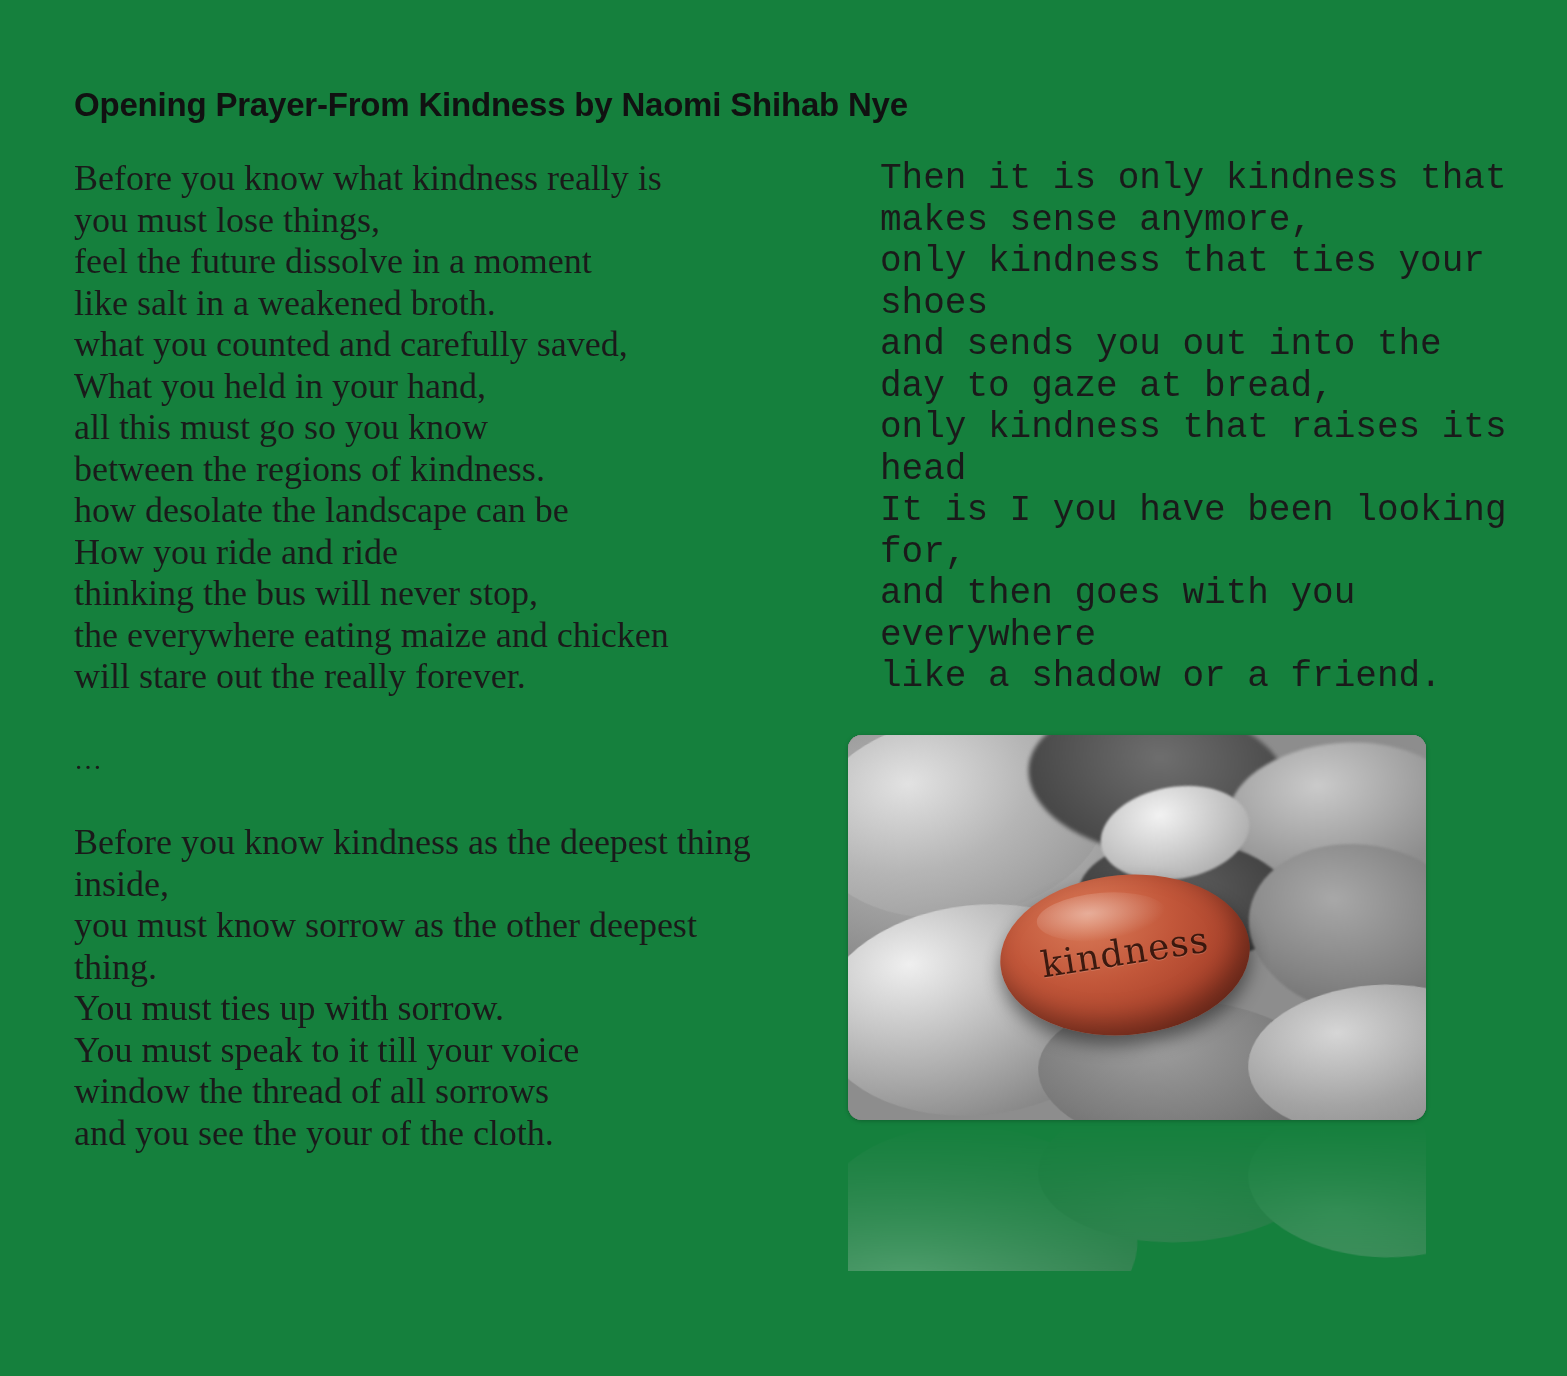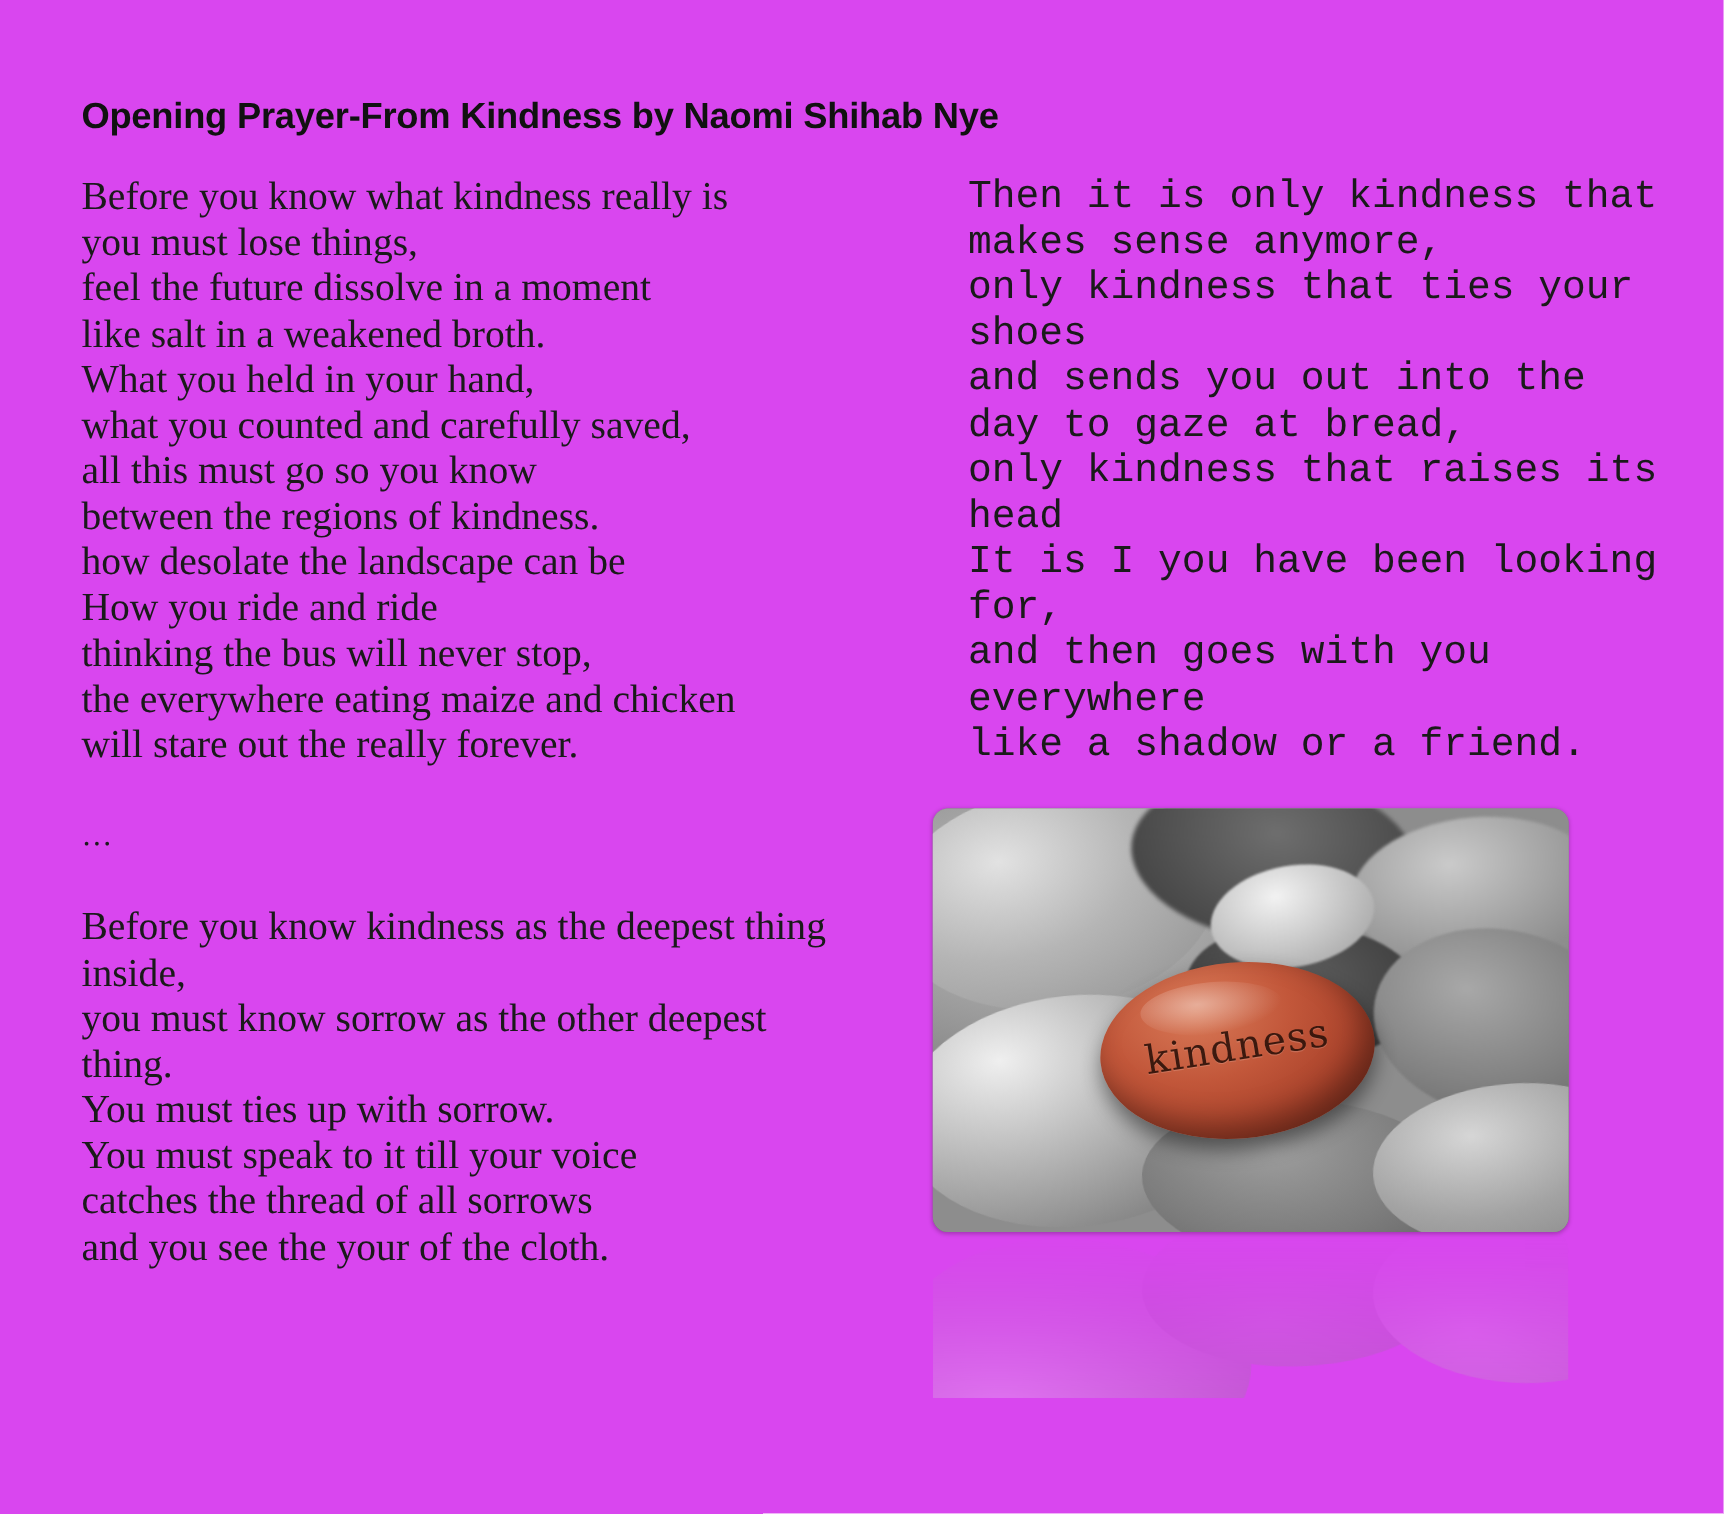--- a/index.html
+++ b/index.html
@@ -11,21 +11,21 @@
     width: 1567px;
     height: 1376px;
     font-family: "Liberation Serif", serif;
     color: #1a1a1a;
     position: relative;
     overflow: hidden;
   }
   .slide {
     position: absolute;
     inset: 0;
-    background: #d946ef;
+    background: #15803d;
   }
   .title {
     position: absolute;
     left: 74px;
     top: 86px;
     font-family: "Liberation Sans", sans-serif;
     font-weight: bold;
     font-size: 33px;
     letter-spacing: -0.2px;
     color: #111111;
@@ -203,43 +203,43 @@
 <div class="slide">
 
   <div class="title">Opening Prayer-From Kindness by Naomi Shihab Nye</div>
 
   <div class="col-left">
     <div class="stanza">
       <div class="line">Before you know what kindness really is</div>
       <div class="line">you must lose things,</div>
       <div class="line">feel the future dissolve in a moment</div>
       <div class="line">like salt in a weakened broth.</div>
+      <div class="line">what you counted and carefully saved,</div>
       <div class="line">What you held in your hand,</div>
-      <div class="line">what you counted and carefully saved,</div>
       <div class="line">all this must go so you know</div>
       <div class="line">between the regions of kindness.</div>
       <div class="line">how desolate the landscape can be</div>
       <div class="line">How you ride and ride</div>
       <div class="line">thinking the bus will never stop,</div>
       <div class="line">the everywhere eating maize and chicken</div>
       <div class="line">will stare out the really forever.</div>
     </div>
 
     <div class="gap"></div>
 
     <div class="ellipsis">…</div>
 
     <div class="gap"></div>
 
     <div class="stanza">
       <div class="line">Before you know kindness as the deepest thing inside,</div>
       <div class="line">you must know sorrow as the other deepest thing.</div>
       <div class="line">You must ties up with sorrow.</div>
       <div class="line">You must speak to it till your voice</div>
-      <div class="line">catches the thread of all sorrows</div>
+      <div class="line">window the thread of all sorrows</div>
       <div class="line">and you see the your of the cloth.</div>
     </div>
   </div>
 
   <div class="col-right">
     <div class="stanza">
       <div class="line">Then it is only kindness that makes sense anymore,</div>
       <div class="line">only kindness that ties your shoes</div>
       <div class="line">and sends you out into the day to gaze at bread,</div>
       <div class="line">only kindness that raises its head</div>

